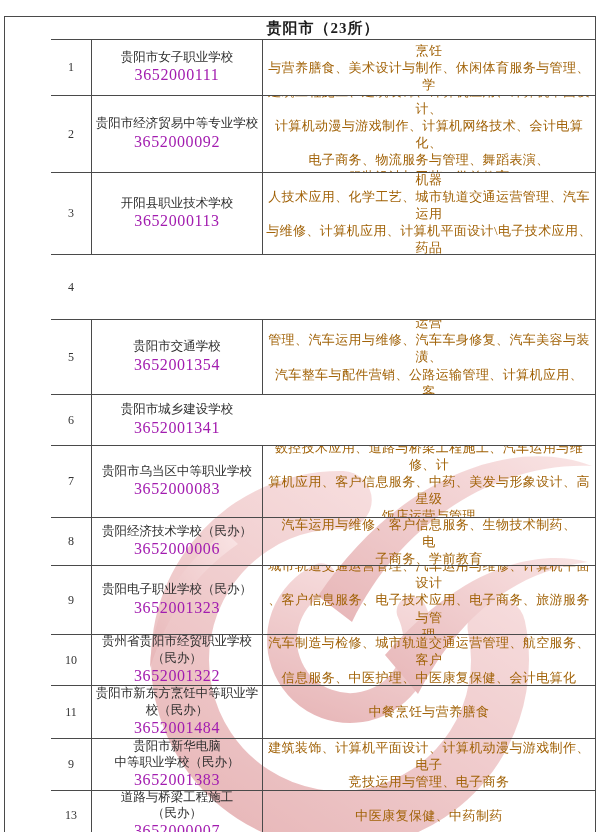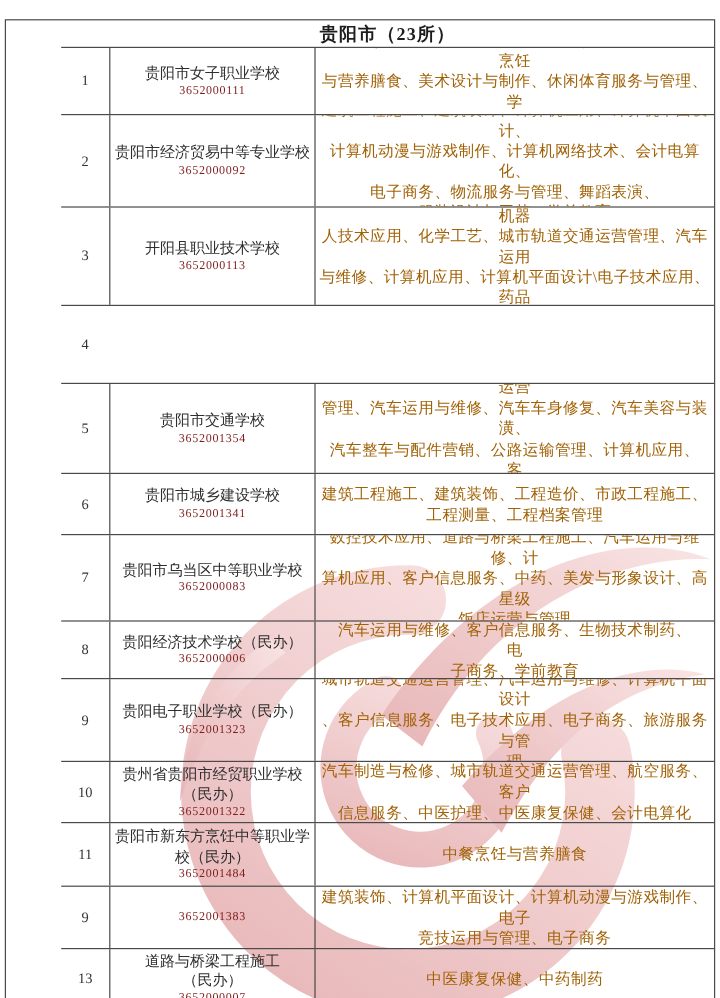--- a/index.html
+++ b/index.html
@@ -33,21 +33,21 @@
   .c-school{
     width:171px;border-left:1px solid #4a4a4a;
     font-size:12.5px;line-height:1.3;padding:1px 1px;color:#2e2e2e;
   }
   .c-majors{
     flex:1;border-left:1px solid #4a4a4a;
     font-size:13px;line-height:1.32;letter-spacing:0.4px;
     padding:1px 3px;color:#a16207;
   }
   .pre{white-space:pre-line;}
-  .code{font-size:10px;letter-spacing:0.6px;color:#7f1d1d;}
+  .code{font-size:16px;letter-spacing:0.6px;color:#a21caf;}
   
   .r1{height:56px}.r2{height:77px}.r3{height:82px}.r4{height:65px}
   .r5{height:75px}.r6{height:51px}.r7{height:72px}.r8{height:48px}
   .r9{height:69px}.r10{height:51px}.r11{height:53px}.r12{height:52px}
   .r13{height:50px}
 </style>
 </head>
 <body>
 
 <svg class="wm" width="600" height="832" viewBox="0 0 600 832">
@@ -139,24 +139,20 @@
   </div>
 
   <div class="row r6">
     <div class="cell c-no">
       <span>6</span>
     </div>
     <div class="cell c-school">
       <span class="pre">贵阳市城乡建设学校</span>
       <span class="code">3652001341</span>
     </div>
-    <div class="cell c-majors">
-      <span class="pre">建筑工程施工、建筑装饰、工程造价、市政工程施工、
-工程测量、工程档案管理</span>
-    </div>
   </div>
 
   <div class="row r7">
     <div class="cell c-no">
       <span>7</span>
     </div>
     <div class="cell c-school">
       <span class="pre">贵阳市乌当区中等职业学校</span>
       <span class="code">3652000083</span>
     </div>
@@ -223,20 +219,22 @@
     <div class="cell c-majors">
       <span class="pre">中餐烹饪与营养膳食</span>
     </div>
   </div>
 
   <div class="row r12">
     <div class="cell c-no">
       <span>9</span>
     </div>
     <div class="cell c-school">
+      <span class="pre">贵阳市新华电脑
+中等职业学校（民办）</span>
       <span class="code">3652001383</span>
     </div>
     <div class="cell c-majors">
       <span class="pre">建筑装饰、计算机平面设计、计算机动漫与游戏制作、电子
 竞技运用与管理、电子商务</span>
     </div>
   </div>
 
   <div class="row r13">
     <div class="cell c-no">

